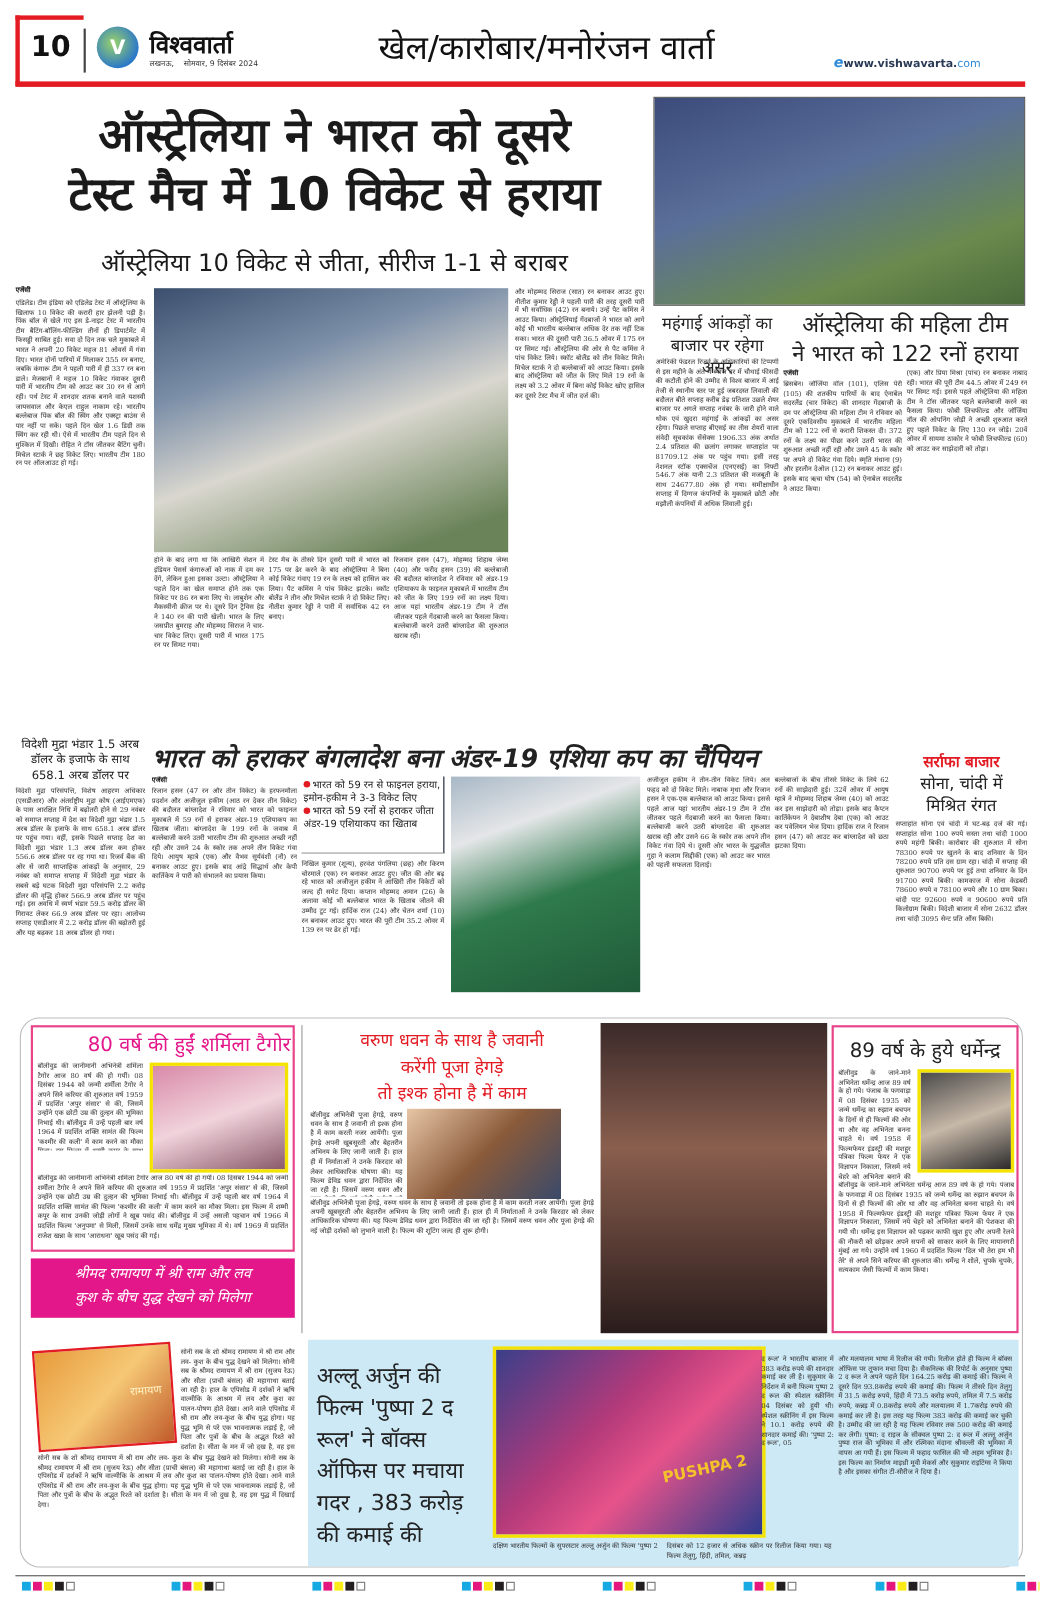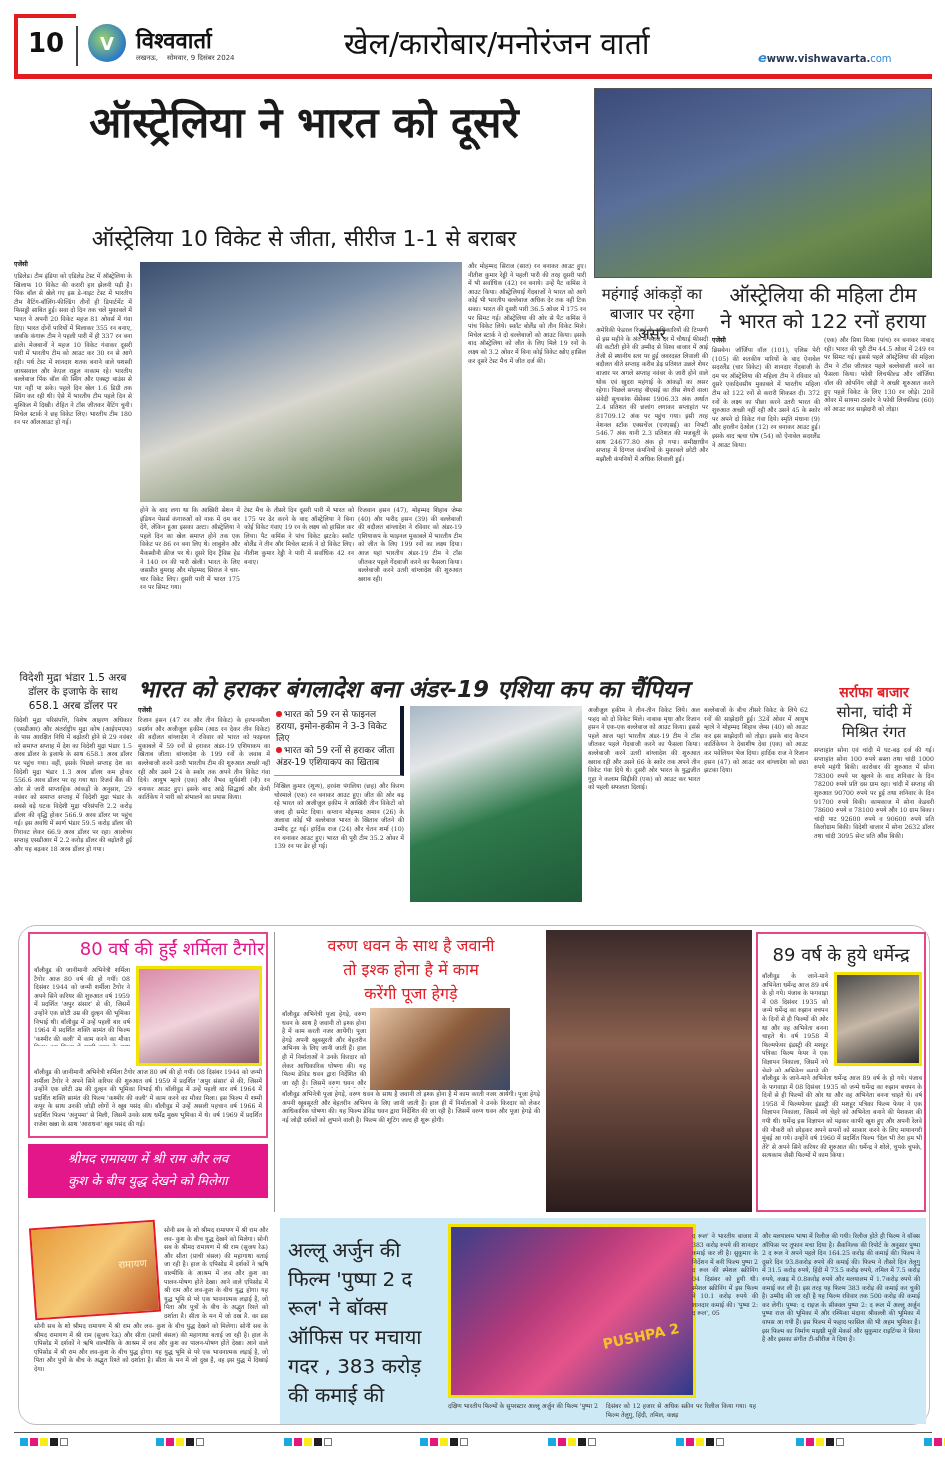--- a/index.html
+++ b/index.html
@@ -52,20 +52,21 @@
     <span>V</span>
   </div>
 <div class="abs brand">विश्ववार्ता</div>
 <div class="abs dateline"><span>लखनऊ,</span>&nbsp;&nbsp;&nbsp; <span>सोमवार, 9 दिसंबर 2024</span></div>
 <div class="abs section">खेल/कारोबार/मनोरंजन वार्ता</div>
 <div class="abs url"><span class="e">e</span><span>www.vishwavarta.</span><span class="com">com</span></div>
 <div class="abs hdr-rule"></div>
 
 <div class="abs hl" style="left:18px;top:96px;width:572px;text-align:center;font-size:42px;font-weight:bold;line-height:54px;color:#1a1a1a;">
   <div>ऑस्ट्रेलिया ने भारत को दूसरे</div>
+  <div>टेस्ट मैच में 10 विकेट से हराया</div>
 </div>
 <div class="abs hl" style="left:18px;top:222px;width:572px;text-align:center;font-size:22px;color:#1a1a1a;">ऑस्ट्रेलिया 10 विकेट से जीता, सीरीज 1-1 से बराबर</div>
 
 <div class="abs txt" style="left:14px;top:260px;width:118px;font-weight:bold;color:#111;">एजेंसी</div>
 <div class="abs txt" style="left:14px;top:272px;width:118px;height:388px;">एडिलेड। टीम इंडिया को एडिलेड टेस्ट में ऑस्ट्रेलिया के खिलाफ 10 विकेट की करारी हार झेलनी पड़ी है। पिंक बॉल से खेले गए इस डे-नाइट टेस्ट में भारतीय टीम बैटिंग-बॉलिंग-फील्डिंग तीनों ही डिपार्टमेंट में फिसड्डी साबित हुई। सवा दो दिन तक चले मुकाबले में भारत ने अपनी 20 विकेट महज 81 ओवर्स में गंवा दिए। भारत दोनों पारियों में मिलाकर 355 रन बनाए, जबकि कंगारू टीम ने पहली पारी में ही 337 रन बना डाले। मेजबानों ने महज 10 विकेट गंवाकर दूसरी पारी में भारतीय टीम को आउट कर 30 रन से आगे रही। पर्थ टेस्ट में शानदार शतक बनाने वाले यशस्वी जायसवाल और केएल राहुल नाकाम रहे। भारतीय बल्लेबाज पिंक बॉल की स्विंग और एक्स्ट्रा बाउंस से पार नहीं पा सके। पहले दिन खेल 1.6 डिग्री तक स्विंग कर रही थी। ऐसे में भारतीय टीम पहले दिन से मुश्किल में दिखी। रोहित ने टॉस जीतकर बैटिंग चुनी। मिचेल स्टार्क ने छह विकेट लिए। भारतीय टीम 180 रन पर ऑलआउट हो गई।</div>
 <div class="abs photo-cricket" style="left:140px;top:262px;width:322px;height:240px;"></div>
 <div class="abs txt" style="left:140px;top:506px;width:100px;height:154px;">होने के बाद लगा था कि आखिरी सेशन में इंडियन पेसर्स कंगारुओं को नाक में दम कर देंगे, लेकिन हुआ इसका उल्टा। ऑस्ट्रेलिया ने पहले दिन का खेल समाप्त होने तक एक विकेट पर 86 रन बना लिए थे। लाबुशेन और मैकस्वीनी क्रीज पर थे। दूसरे दिन ट्रैविस हेड ने 140 रन की पारी खेली। भारत के लिए जसप्रीत बुमराह और मोहम्मद सिराज ने चार-चार विकेट लिए। दूसरी पारी में भारत 175 रन पर सिमट गया।</div>
 <div class="abs txt" style="left:244px;top:506px;width:110px;height:154px;">टेस्ट मैच के तीसरे दिन दूसरी पारी में भारत को 175 पर ढेर करने के बाद ऑस्ट्रेलिया ने बिना कोई विकेट गंवाए 19 रन के लक्ष्य को हासिल कर लिया। पैट कमिंस ने पांच विकेट झटके। स्कॉट बोलैंड ने तीन और मिचेल स्टार्क ने दो विकेट लिए। नीतीश कुमार रेड्डी ने पारी में सर्वाधिक 42 रन बनाए।</div>
 <div class="abs txt" style="left:358px;top:506px;width:104px;height:154px;">रिजवान हसन (47), मोहम्मद शिहाब जेम्स (40) और फरीद हसन (39) की बल्लेबाजी की बदौलत बांग्लादेश ने रविवार को अंडर-19 एशियाकप के फाइनल मुकाबले में भारतीय टीम को जीत के लिए 199 रनों का लक्ष्य दिया। आज यहां भारतीय अंडर-19 टीम ने टॉस जीतकर पहले गेंदबाजी करने का फैसला किया। बल्लेबाजी करने उतरी बांग्लादेश की शुरुआत खराब रही।</div>
 <div class="abs txt" style="left:468px;top:262px;width:118px;height:398px;">और मोहम्मद सिराज (सात) रन बनाकर आउट हुए। नीतीश कुमार रेड्डी ने पहली पारी की तरह दूसरी पारी में भी सर्वाधिक (42) रन बनाये। उन्हें पैट कमिंस ने आउट किया। ऑस्ट्रेलियाई गेंदबाजों ने भारत को आगे कोई भी भारतीय बल्लेबाज अधिक देर तक नहीं टिक सका। भारत की दूसरी पारी 36.5 ओवर में 175 रन पर सिमट गई। ऑस्ट्रेलिया की ओर से पैट कमिंस ने पांच विकेट लिये। स्कॉट बोलैंड को तीन विकेट मिले। मिचेल स्टार्क ने दो बल्लेबाजों को आउट किया। इसके बाद ऑस्ट्रेलिया को जीत के लिए मिले 19 रनों के लक्ष्य को 3.2 ओवर में बिना कोई विकेट खोए हासिल कर दूसरे टेस्ट मैच में जीत दर्ज की।</div>
@@ -89,21 +90,21 @@
 <div class="abs hl" style="left:14px;top:670px;width:118px;text-align:center;font-size:10.5px;line-height:14px;">
   <div>विदेशी मुद्रा भंडार 1.5 अरब</div>
   <div>डॉलर के इजाफे के साथ</div>
   <div>658.1 अरब डॉलर पर</div>
 </div>
 <div class="abs txt" style="left:14px;top:716px;width:118px;height:200px;">विदेशी मुद्रा परिसंपत्ति, विशेष आहरण अधिकार (एसडीआर) और अंतर्राष्ट्रीय मुद्रा कोष (आईएमएफ) के पास आरक्षित निधि में बढ़ोतरी होने से 29 नवंबर को समाप्त सप्ताह में देश का विदेशी मुद्रा भंडार 1.5 अरब डॉलर के इजाफे के साथ 658.1 अरब डॉलर पर पहुंच गया। वहीं, इसके पिछले सप्ताह देश का विदेशी मुद्रा भंडार 1.3 अरब डॉलर कम होकर 556.6 अरब डॉलर पर रह गया था। रिजर्व बैंक की ओर से जारी साप्ताहिक आंकड़ों के अनुसार, 29 नवंबर को समाप्त सप्ताह में विदेशी मुद्रा भंडार के सबसे बड़े घटक विदेशी मुद्रा परिसंपत्ति 2.2 करोड़ डॉलर की वृद्धि होकर 566.9 अरब डॉलर पर पहुंच गई। इस अवधि में स्वर्ण भंडार 59.5 करोड़ डॉलर की गिरावट लेकर 66.9 अरब डॉलर पर रहा। आलोच्य सप्ताह एसडीआर में 2.2 करोड़ डॉलर की बढ़ोतरी हुई और यह बढ़कर 18 अरब डॉलर हो गया।</div>
 
 <div class="abs hl" style="left:138px;top:672px;width:670px;font-size:23px;font-weight:bold;font-style:italic;">भारत को हराकर बंगलादेश बना अंडर-19 एशिया कप का चैंपियन</div>
 <div class="abs txt" style="left:138px;top:706px;width:132px;font-weight:bold;color:#111;">एजेंसी</div>
 <div class="abs txt" style="left:138px;top:716px;width:132px;height:200px;">रिजान हसन (47 रन और तीन विकेट) के हरफनमौला प्रदर्शन और अजीजुल हकीम (आठ रन देकर तीन विकेट) की बदौलत बांग्लादेश ने रविवार को भारत को फाइनल मुकाबले में 59 रनों से हराकर अंडर-19 एशियाकप का खिताब जीता। बांग्लादेश के 199 रनों के जवाब में बल्लेबाजी करने उतरी भारतीय टीम की शुरुआत अच्छी नहीं रही और उसने 24 के स्कोर तक अपने तीन विकेट गंवा दिये। आयुष म्हात्रे (एक) और वैभव सूर्यवंशी (नौ) रन बनाकर आउट हुए। इसके बाद आंद्रे सिद्धार्थ और केपी कार्तिकेय ने पारी को संभालने का प्रयास किया।</div>
-<div class="abs" style="left:274px;top:706px;width:130px;height:70px;border-right:4px solid #0f172a;border-bottom:1px solid #999;padding:2px;">
+<div class="abs" style="left:274px;top:706px;width:130px;height:70px;border-right:1px solid #0f172a;border-bottom:1px solid #999;padding:2px;">
   <div class="hl" style="font-size:9px;line-height:12px;"><span class="bullet"></span><span>भारत को 59 रन से फाइनल हराया, इमोन-हकीम ने 3-3 विकेट लिए</span></div>
   <div class="hl" style="font-size:9px;line-height:12px;"><span class="bullet"></span><span>भारत को 59 रनों से हराकर जीता अंडर-19 एशियाकप का खिताब</span></div>
 </div>
 <div class="abs txt" style="left:274px;top:782px;width:130px;height:134px;">निखिल कुमार (शून्य), हरवंश पंगलिया (छह) और किरण चोरमाले (एक) रन बनाकर आउट हुए। जीत की ओर बढ़ रहे भारत को अजीजुल हकीम ने आखिरी तीन विकेटों को जल्द ही समेट दिया। कप्तान मोहम्मद अमान (26) के अलावा कोई भी बल्लेबाज भारत के खिताब जीतने की उम्मीद टूट गई। हार्दिक राज (24) और चेतन शर्मा (10) रन बनाकर आउट हुए। भारत की पूरी टीम 35.2 ओवर में 139 रन पर ढेर हो गई।</div>
 <div class="abs photo-bd" style="left:410px;top:706px;width:172px;height:196px;"></div>
 <div class="abs txt" style="left:588px;top:706px;width:112px;height:210px;">अजीजुल हकीम ने तीन-तीन विकेट लिये। अल फहद को दो विकेट मिले। नाबाक मृधा और रिजान हसन ने एक-एक बल्लेबाज को आउट किया। इससे पहले आज यहां भारतीय अंडर-19 टीम ने टॉस जीतकर पहले गेंदबाजी करने का फैसला किया। बल्लेबाजी करने उतरी बांग्लादेश की शुरुआत खराब रही और उसने 66 के स्कोर तक अपने तीन विकेट गंवा दिये थे। दूसरी ओर भारत के युद्धजीत गुहा ने कलाम सिद्दीकी (एक) को आउट कर भारत को पहली सफलता दिलाई।</div>
 <div class="abs txt" style="left:704px;top:706px;width:104px;height:210px;">बल्लेबाजों के बीच तीसरे विकेट के लिये 62 रनों की साझेदारी हुई। 32वें ओवर में आयुष म्हात्रे ने मोहम्मद शिहाब जेम्स (40) को आउट कर इस साझेदारी को तोड़ा। इसके बाद कैप्टन कार्तिकेयन ने देबाशीष देबा (एक) को आउट कर पवेलियन भेज दिया। हार्दिक राज ने रिजान हसन (47) को आउट कर बांग्लादेश को छठा झटका दिया।</div>
 
 <div class="abs hl" style="left:814px;top:682px;width:120px;text-align:center;font-size:14px;font-weight:bold;color:#e31b23;">सर्राफा बाजार</div>
 <div class="abs hl" style="left:814px;top:702px;width:120px;text-align:center;font-size:15px;line-height:20px;">
@@ -129,22 +130,22 @@
 <div class="abs photo-ramayan" style="left:32px;top:1224px;width:126px;height:92px;transform:rotate(-4deg);">
     <span class="caption-label" style="right:6px;left:auto;bottom:40px;color:#fff3c4;font-size:10px;background:none;">रामायण</span>
   </div>
 <div class="abs txt" style="left:164px;top:1226px;width:104px;height:92px;">सोनी सब के शो श्रीमद रामायण में श्री राम और लव- कुश के बीच युद्ध देखने को मिलेगा। सोनी सब के श्रीमद रामायण में श्री राम (सुजय रेऊ) और सीता (प्राची बंसल) की महागाथा बताई जा रही है। हाल के एपिसोड में दर्शकों ने ऋषि वाल्मीकि के आश्रम में लव और कुश का पालन-पोषण होते देखा। आने वाले एपिसोड में श्री राम और लव-कुश के बीच युद्ध होगा। यह युद्ध भूमि से परे एक भावनात्मक लड़ाई है, जो पिता और पुत्रों के बीच के अद्भुत रिश्ते को दर्शाता है। सीता के मन में जो दुख है, वह इस युद्ध में दिखाई देगा।</div>
 <div class="abs txt" style="left:34px;top:1322px;width:234px;height:100px;">सोनी सब के शो श्रीमद रामायण में श्री राम और लव- कुश के बीच युद्ध देखने को मिलेगा। सोनी सब के श्रीमद रामायण में श्री राम (सुजय रेऊ) और सीता (प्राची बंसल) की महागाथा बताई जा रही है। हाल के एपिसोड में दर्शकों ने ऋषि वाल्मीकि के आश्रम में लव और कुश का पालन-पोषण होते देखा। आने वाले एपिसोड में श्री राम और लव-कुश के बीच युद्ध होगा। यह युद्ध भूमि से परे एक भावनात्मक लड़ाई है, जो पिता और पुत्रों के बीच के अद्भुत रिश्ते को दर्शाता है। सीता के मन में जो दुख है, वह इस युद्ध में दिखाई देगा।</div>
 
 <div class="abs" style="left:274px;top:932px;width:1px;height:280px;background:#999;"></div>
 
 <div class="abs hl" style="left:280px;top:934px;width:262px;text-align:center;font-size:16px;line-height:24px;color:#e31b23;">
   <div>वरुण धवन के साथ है जवानी</div>
+  <div>करेंगी पूजा हेगड़े</div>
   <div>तो इश्क होना है में काम</div>
-  <div>करेंगी पूजा हेगड़े</div>
 </div>
 <div class="abs txt" style="left:282px;top:1010px;width:84px;height:78px;">बॉलीवुड अभिनेत्री पूजा हेगड़े, वरुण धवन के साथ है जवानी तो इश्क होना है में काम करती नजर आयेंगी। पूजा हेगड़े अपनी खूबसूरती और बेहतरीन अभिनय के लिए जानी जाती हैं। हाल ही में निर्माताओं ने उनके किरदार को लेकर आधिकारिक घोषणा की। यह फिल्म डेविड धवन द्वारा निर्देशित की जा रही है। जिसमें वरुण धवन और पूजा हेगड़े की नई जोड़ी दर्शकों को लुभाने वाली है। फिल्म की शूटिंग जल्द ही शुरू होगी।</div>
 <div class="abs photo" style="left:370px;top:1008px;width:140px;height:82px;background:linear-gradient(135deg,#e7c6a6,#8a5a3a 50%,#3a4a6a);"></div>
 <div class="abs txt" style="left:282px;top:1090px;width:258px;height:118px;">बॉलीवुड अभिनेत्री पूजा हेगड़े, वरुण धवन के साथ है जवानी तो इश्क होना है में काम करती नजर आयेंगी। पूजा हेगड़े अपनी खूबसूरती और बेहतरीन अभिनय के लिए जानी जाती हैं। हाल ही में निर्माताओं ने उनके किरदार को लेकर आधिकारिक घोषणा की। यह फिल्म डेविड धवन द्वारा निर्देशित की जा रही है। जिसमें वरुण धवन और पूजा हेगड़े की नई जोड़ी दर्शकों को लुभाने वाली है। फिल्म की शूटिंग जल्द ही शुरू होगी।</div>
 <div class="abs photo-pooja" style="left:546px;top:930px;width:206px;height:282px;"></div>
 
 <div class="abs pinkbox" style="left:756px;top:932px;width:170px;height:280px;border-color:#e8448a;"></div>
 <div class="abs hl" style="left:758px;top:942px;width:166px;text-align:center;font-size:18px;">89 वर्ष के हुये धर्मेन्द्र</div>
 <div class="abs txt" style="left:762px;top:972px;width:66px;height:100px;">बॉलीवुड के जाने-माने अभिनेता धर्मेन्द्र आज 89 वर्ष के हो गये। पंजाब के फगवाड़ा में 08 दिसंबर 1935 को जन्मे धर्मेन्द्र का रुझान बचपन के दिनों से ही फिल्मों की ओर था और वह अभिनेता बनना चाहते थे। वर्ष 1958 में फिल्मफेयर इंडस्ट्री की मशहूर पत्रिका फिल्म फेयर ने एक विज्ञापन निकाला, जिसमें नये चेहरे को अभिनेता बनाने की पेशकश की गयी थी। धर्मेन्द्र इस विज्ञापन को पढ़कर काफी खुश हुए और अपनी रेलवे की नौकरी को छोड़कर अपने सपनों को साकार करने के लिए मायानगरी मुंबई आ गये। उन्होंने वर्ष 1960 में प्रदर्शित फिल्म 'दिल भी तेरा हम भी तेरे' से अपने सिने करियर की शुरुआत की। धर्मेन्द्र ने शोले, चुपके चुपके, सत्यकाम जैसी फिल्मों में काम किया।</div>
 <div class="abs photo-dharm" style="left:834px;top:972px;width:88px;height:94px;"></div>

